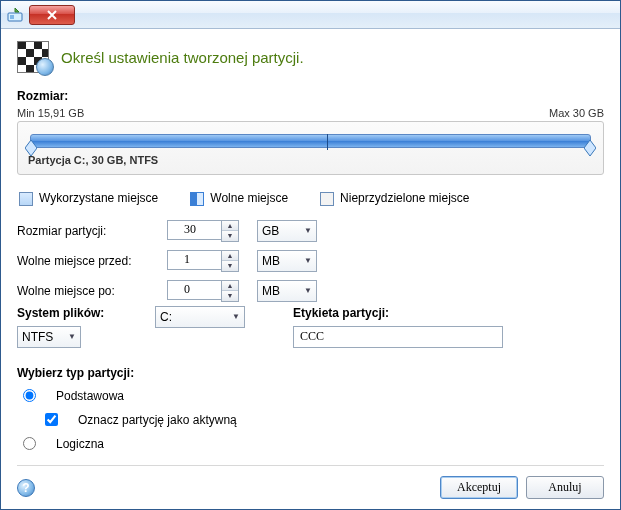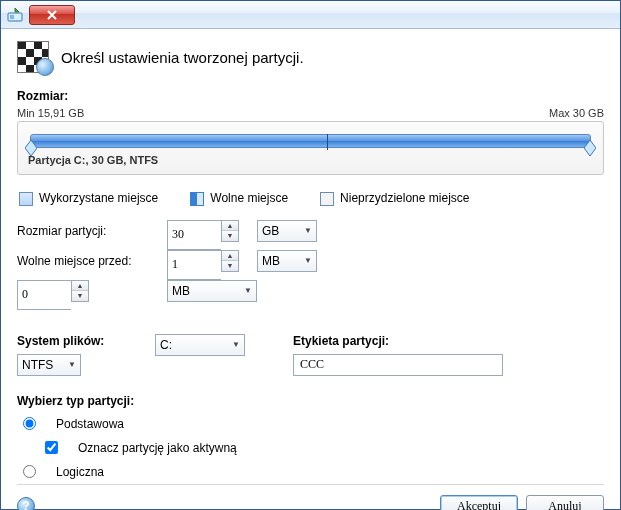--- a/index.html
+++ b/index.html
@@ -52,21 +52,21 @@
     width:32px;height:32px;
     background: repeating-conic-gradient(#222 0 25%, #fff 0 50%) 0/16px 16px;
     border:1px solid #777; position:relative;
   }
   .header-icon::after{
     content:""; position:absolute; right:-6px; bottom:-4px;
     width:16px;height:16px;border-radius:50%;
     background:radial-gradient(circle at 35% 35%, #dff1ff, #7fb8e8 60%, #3a77b8);
     border:1px solid #4c7da9;
   }
-  .heading { color:#000000; font-size:15px; }
+  .heading { color:#4d7c0f; font-size:15px; }
   .section-label { font-weight:bold; margin:4px 0 4px 0; }
   .min-max { display:flex; justify-content:space-between; font-size:11px; color:#333; margin-bottom:2px;}
   .slider-wrap {
     border:1px solid #c8c8c8; border-radius:3px; padding:10px 8px 8px 8px;
     background:linear-gradient(to bottom,#fbfbfb,#f3f3f3);
     position:relative; margin-bottom:6px;
   }
   .track {
     height:14px; border:1px solid #5a87c4; border-radius:3px;
     background:linear-gradient(to bottom,#9ec9f5,#5a97e2 48%,#3a7fd6 52%,#7bb3ef);
@@ -80,27 +80,27 @@
   }
   .thumb svg{display:block;}
   .partition-caption{ font-size:11px; color:#333; margin:6px 2px 0 2px;font-weight:bold;}
   .legend-row{ display:flex; gap:32px; margin:10px 2px 14px 2px; align-items:center;}
   .swatch{
     width:14px;height:14px;border:1px solid #6a8db8;margin-right:6px;display:inline-block;vertical-align:middle;
   }
   .sw-used{ background:linear-gradient(to bottom,#d9ebff,#b8d7f7);}
   .sw-free{ background:linear-gradient(to right,#3a7fd6 50%, #d9ebff 50%); border-color:#3a7fd6;}
   .sw-unalloc{ background:#f3f3f3;}
-  .form-grid{ display:grid; grid-template-columns: 150px 90px 60px; row-gap:8px; align-items:center; margin-bottom:32px;}
+  .form-grid{ display:grid; grid-template-columns: 150px 90px 60px; row-gap:8px; align-items:center; margin-bottom:4px;}
   .spinner{
     display:flex; height:22px;
   }
   .spinner input{
-    width:54px; height:30px; border:1px solid #9aa9bb; border-right:none;
-    padding:0 4px; font:12px "Segoe UI";
+    width:54px; height:20px; border:1px solid #9aa9bb; border-right:none;
+    padding:0 16px; font:12px "Segoe UI";
   }
   .spin-btns{ width:18px; display:flex; flex-direction:column; border:1px solid #9aa9bb;}
   .spin-btns div{ flex:1; background:linear-gradient(#fdfdfd,#e4e9ef); font-size:7px; line-height:9px; text-align:center; color:#445;}
   .spin-btns div:first-child{border-bottom:1px solid #c0cbd8;}
   .unit-combo, .combo{
     height:22px; border:1px solid #9aa9bb; background:linear-gradient(#fff,#eef2f6);
     display:flex; align-items:center; padding:0 4px; gap:4px; min-width:48px;
   }
   .combo .arrow, .unit-combo .arrow{ margin-left:auto; font-size:8px; color:#445;}
   .row3{ display:flex; gap:28px; margin-bottom:6px;}
@@ -206,20 +206,21 @@
         <div class="spin-btns">
             <div>▲</div>
             <div>▼</div>
           </div>
       </div>
       <div class="unit-combo">
           <span>MB</span>
           <span class="arrow">▼</span>
         </div>
 
+      <label>Wolne miejsce po:</label>
       <div class="spinner">
         <input value="0" style="">
         <div class="spin-btns">
             <div>▲</div>
             <div>▼</div>
           </div>
       </div>
       <div class="unit-combo">
           <span>MB</span>
           <span class="arrow">▼</span>

